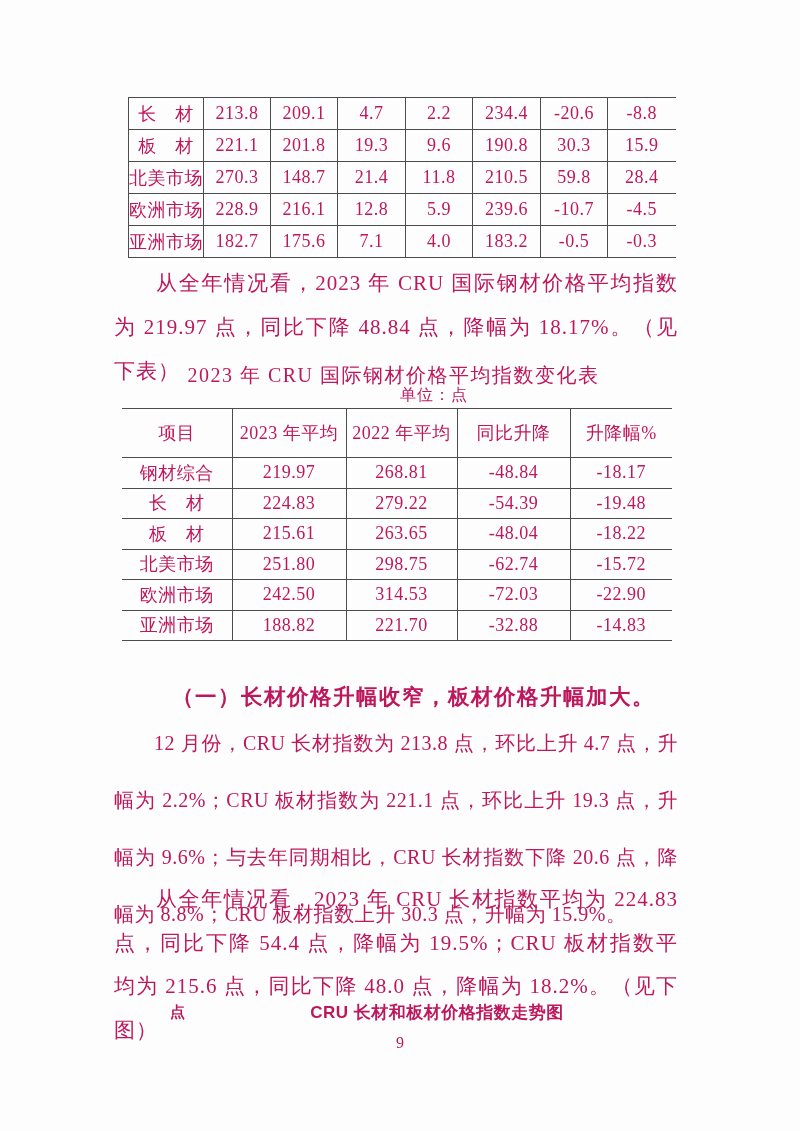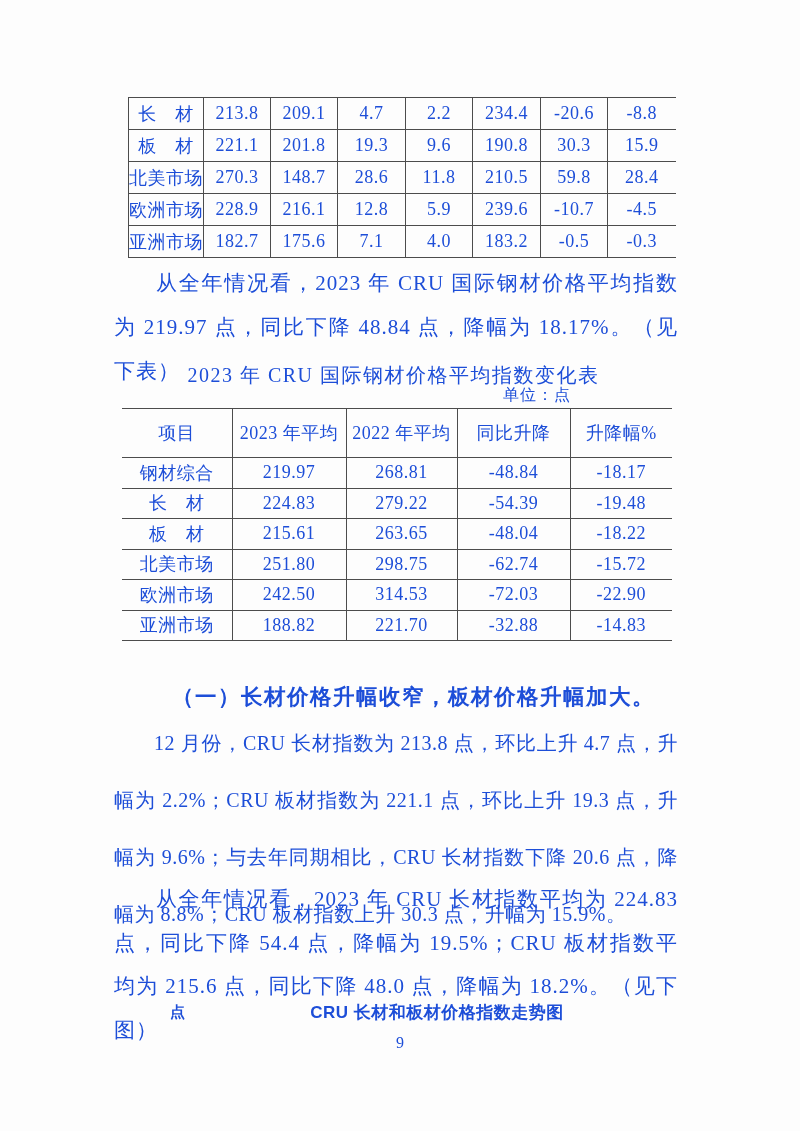--- a/index.html
+++ b/index.html
@@ -2,21 +2,21 @@
 <html lang="zh"><head>
 <meta charset="utf-8">
 <style>
   html, body { margin: 0; padding: 0; background: #ffffff; }
   .page {
     position: relative;
     width: 800px;
     height: 1131px;
     background: #fdfdfd;
     font-family: "Liberation Serif", "DejaVu Serif", serif;
-    color: #1d4ed8;
+    color: #be185d;
     overflow: hidden;
   }
   
   .doc-table {
     position: absolute;
     border-collapse: collapse;
     table-layout: fixed;
     font-size: 18px;
   }
   .doc-table th, .doc-table td {
@@ -60,21 +60,21 @@
   .table2-title {
     position: absolute;
     top: 362px; left: 113px; width: 561px;
     text-align: center;
     font-size: 20px;
     letter-spacing: 1.5px;
   }
   .unit-label {
     position: absolute;
     top: 385px; left: 400px; width: 274px;
-    text-align: center;
+    text-align: left;
     font-size: 16px;
     letter-spacing: 1px;
   }
   .section-heading {
     position: absolute;
     top: 666px; left: 113px; width: 564px;
     margin: 16px;
     font-size: 21.5px;
     font-weight: bold;
     text-indent: 2em;
@@ -137,21 +137,21 @@
           <td>19.3</td>
           <td>9.6</td>
           <td>190.8</td>
           <td>30.3</td>
           <td>15.9</td>
         </tr>
         <tr>
           <td>北美市场</td>
           <td>270.3</td>
           <td>148.7</td>
-          <td>28.6</td>
+          <td>21.4</td>
           <td>11.8</td>
           <td>210.5</td>
           <td>59.8</td>
           <td>28.4</td>
         </tr>
         <tr>
           <td>欧洲市场</td>
           <td>228.9</td>
           <td>216.1</td>
           <td>12.8</td>

